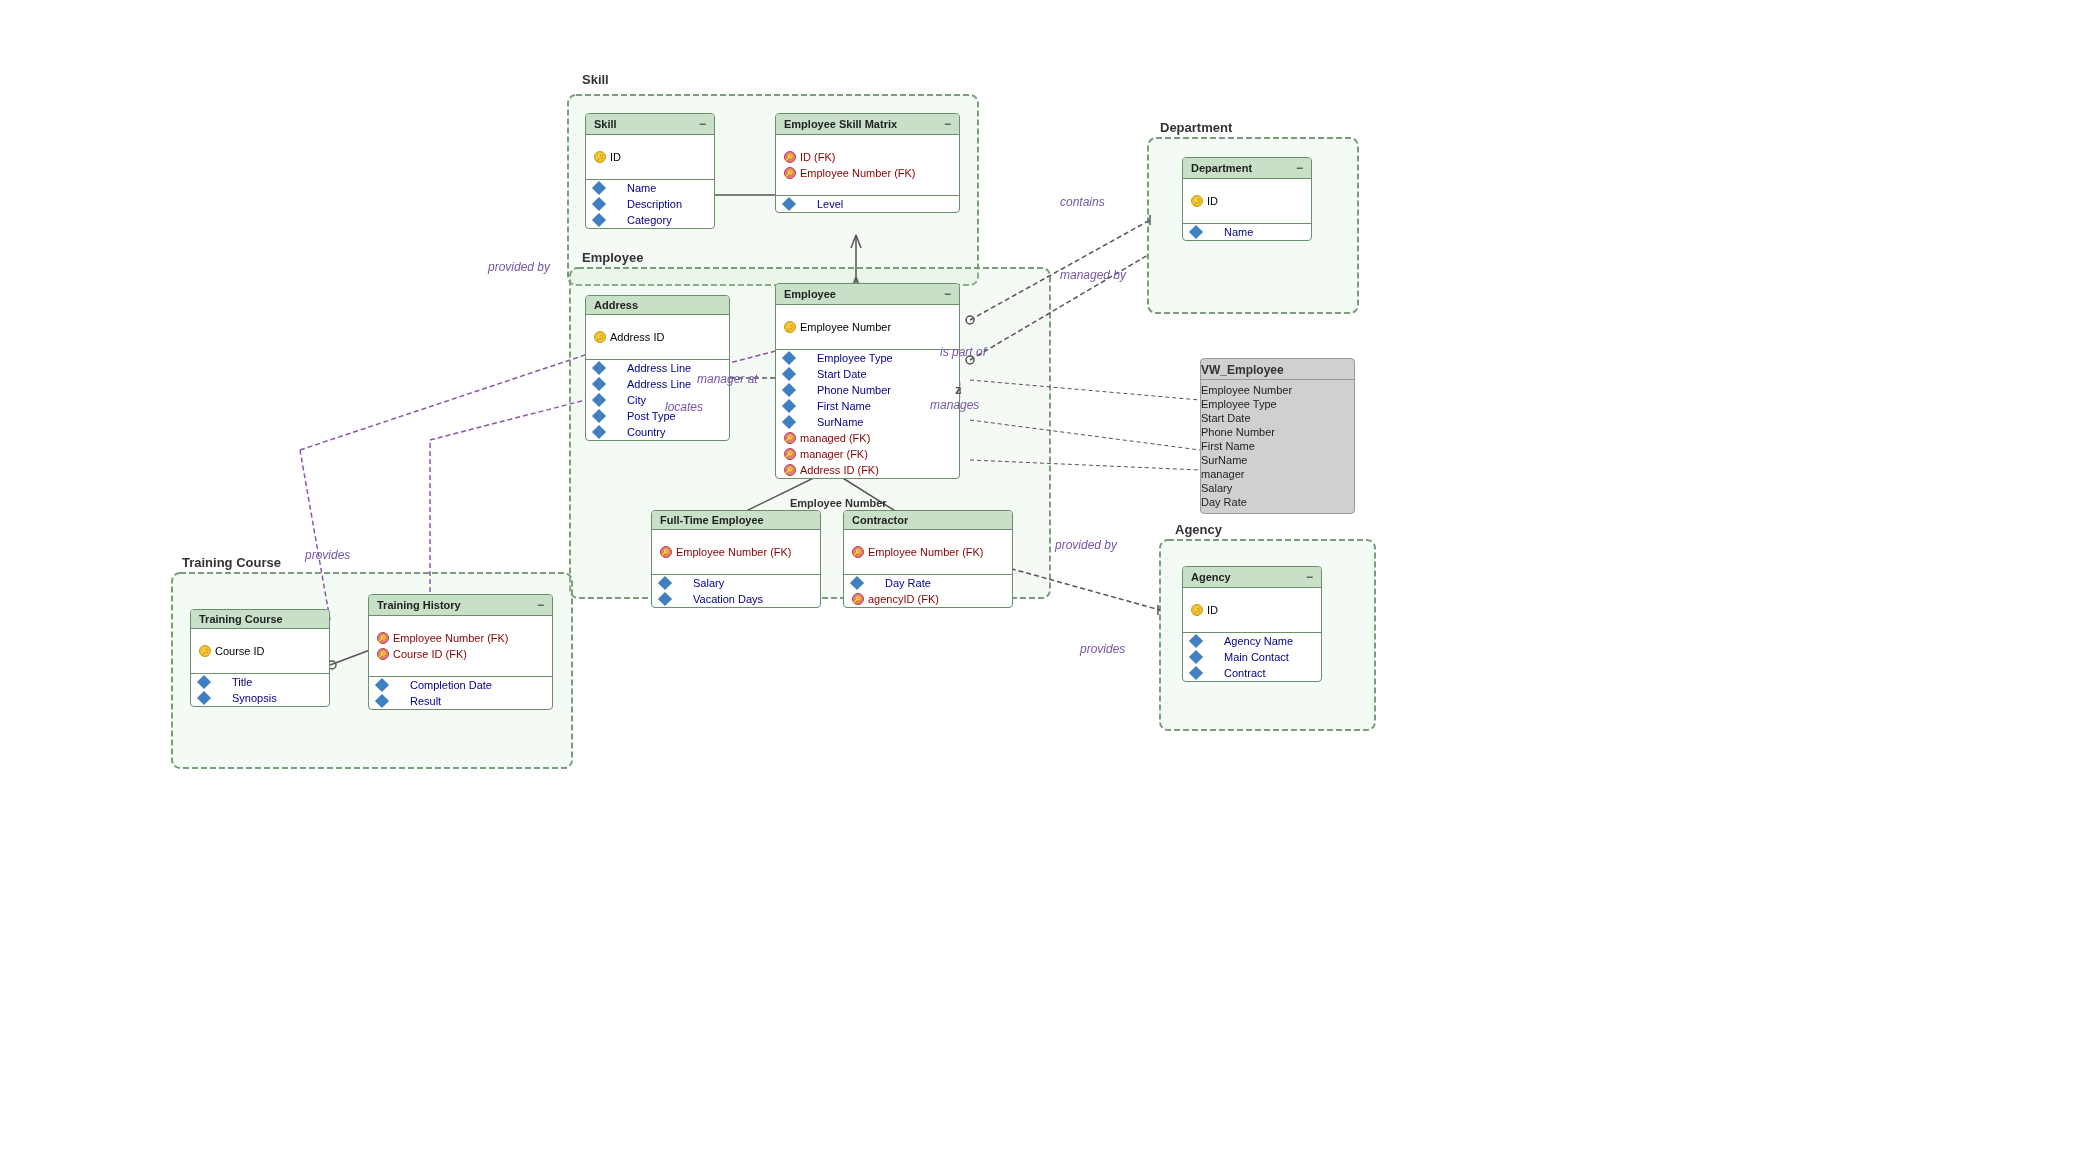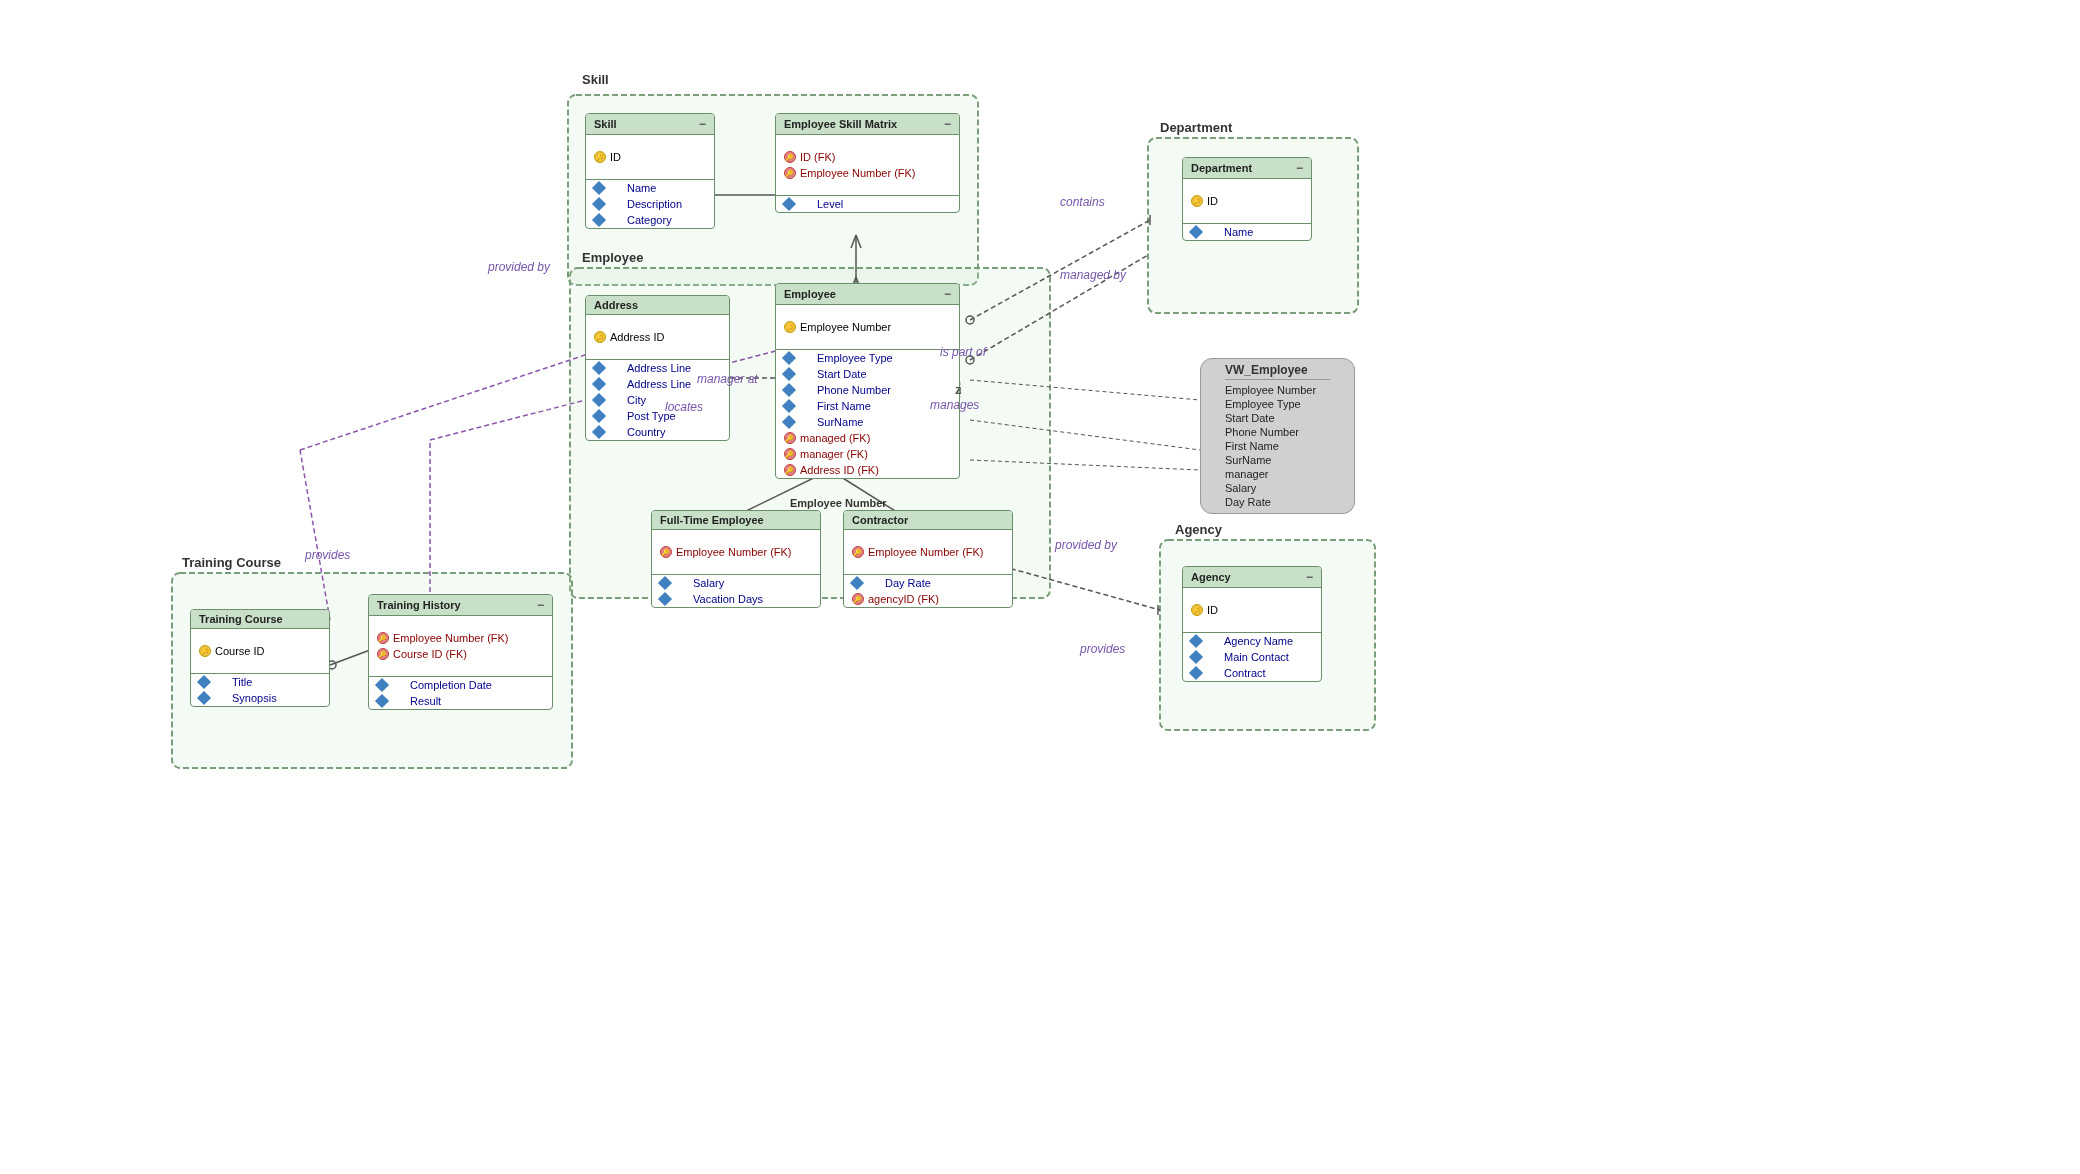--- a/index.html
+++ b/index.html
@@ -94,22 +94,22 @@
       top: 0; left: 0;
       width: 2080px;
       height: 1174px;
       pointer-events: none;
     }
     
     .vw-box {
       position: absolute;
       border: 1.5px solid #999;
       background: #d0d0d0;
-      border-radius: 12px;
-      padding: 4px 24px;
+      border-radius: 4px;
+      padding: 4px 0;
       font-size: 11px;
     }
     .vw-box-header {
       font-weight: bold;
       font-size: 12px;
       color: #333;
       margin-bottom: 3px;
       border-bottom: 1px solid #999;
       padding-bottom: 2px;
     }

